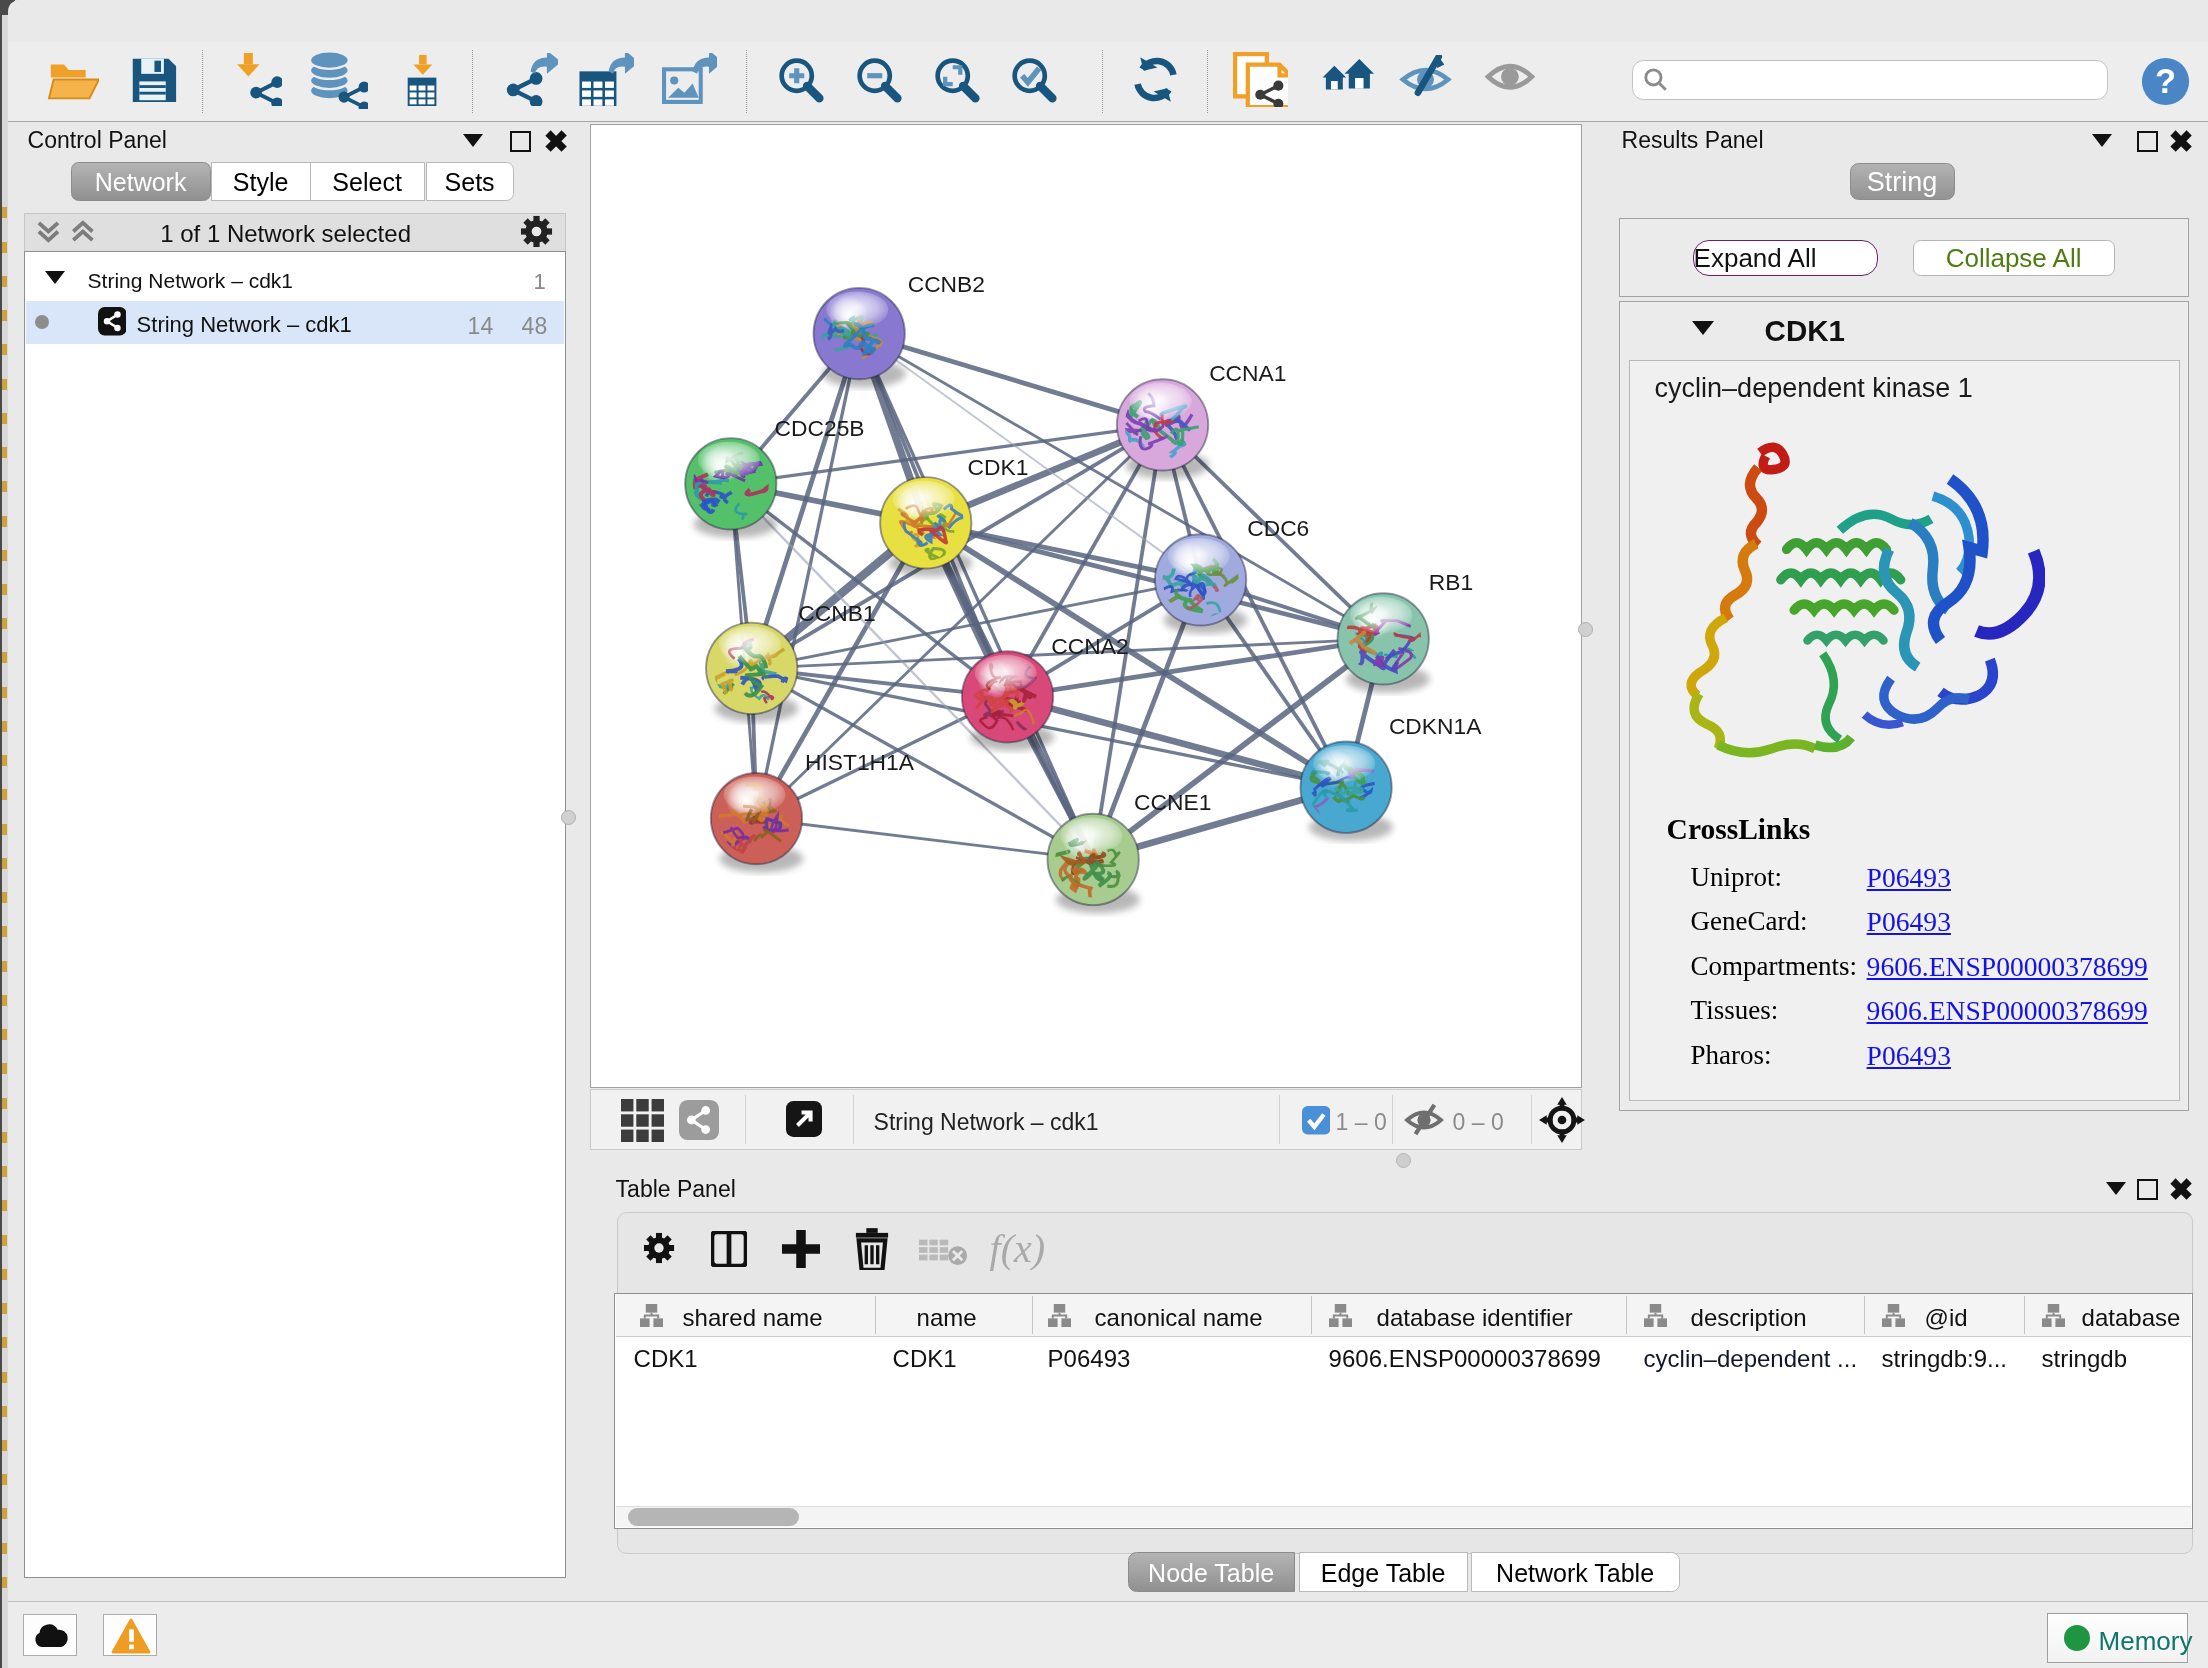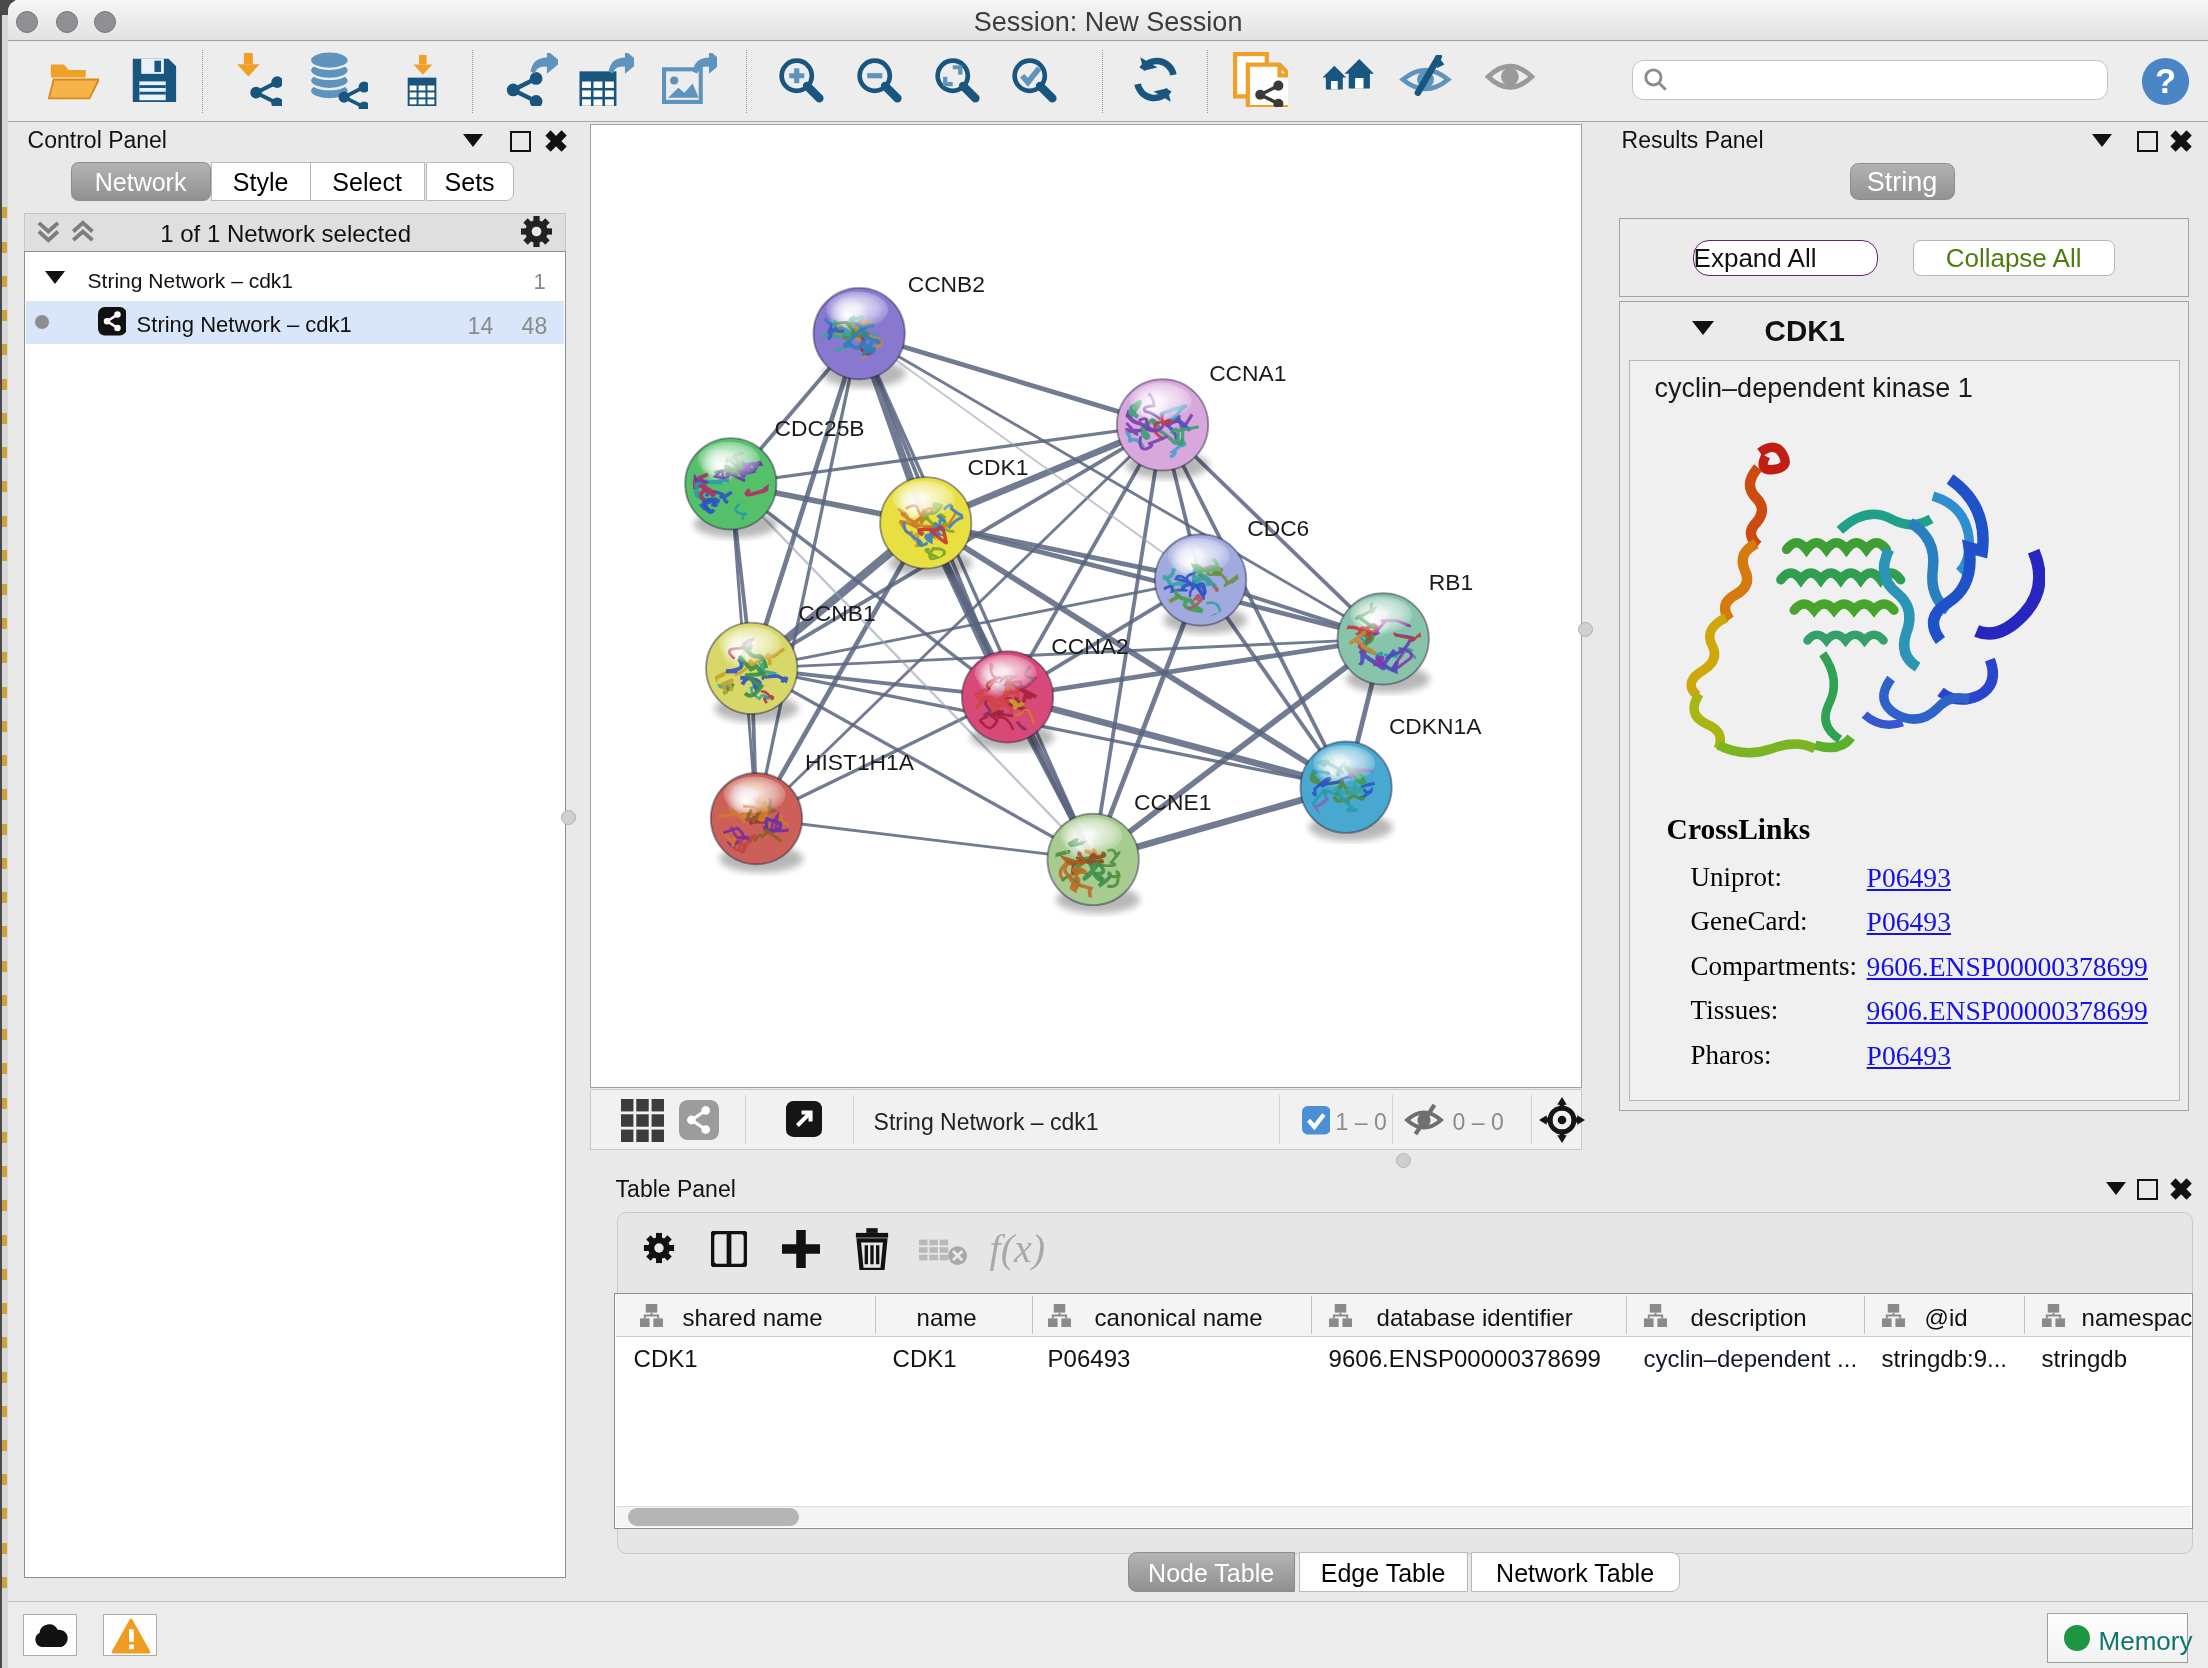--- a/index.html
+++ b/index.html
@@ -56,26 +56,20 @@
 <div class="abs" style="left:1.9px;top:1337px;width:4.8px;height:11.4px;background:#cfa13d;"></div>
 <div class="abs" style="left:1.9px;top:1372px;width:4.8px;height:11.4px;background:#cfa13d;"></div>
 <div class="abs" style="left:1.9px;top:1406px;width:4.8px;height:11.4px;background:#cfa13d;"></div>
 <div class="abs" style="left:1.9px;top:1440px;width:4.8px;height:11.4px;background:#cfa13d;"></div>
 <div class="abs" style="left:1.9px;top:1474px;width:4.8px;height:11.4px;background:#cfa13d;"></div>
 <div class="abs" style="left:1.9px;top:1508px;width:4.8px;height:11.4px;background:#cfa13d;"></div>
 <div class="abs" style="left:1.9px;top:1543px;width:4.8px;height:11.4px;background:#cfa13d;"></div>
 <div class="abs" style="left:1.9px;top:1577px;width:4.8px;height:11.4px;background:#cfa13d;"></div>
 <div class="abs" style="left:0;top:0;width:15px;height:15px;background:#4a4a4a;"></div>
 <div class="win">
-    <div class="titlebar">
-      <div class="tl" style="left:8.6px;"></div>
-      <div class="tl" style="left:48px;"></div>
-      <div class="tl" style="left:86px;"></div>
-      <div class="title">Session: New Session</div>
-    </div>
     <div class="toolbar">
       <div class="tsep" style="left:194px;"></div>
       <div class="tsep" style="left:464px;"></div>
       <div class="tsep" style="left:738px;"></div>
       <div class="tsep" style="left:1094px;"></div>
       <div class="tsep" style="left:1199px;"></div>
       <svg class="abs" style="left:38px;top:13.3px;" width="53" height="49" viewBox="0 0 52 52">
         <path d="M3 10 h14 l5 6 h18 v8 h-37 z" fill="#f09f27"></path>
         <path d="M6 26 h40 l8 0 -10 20 H1 Z" fill="#f6b34a" stroke="#d88a15" stroke-width="2"></path>
       </svg>
@@ -894,21 +888,21 @@
     <div class="abs" style="left:1917px;top:1304px;font-size:24px;color:#111;">@id</div>
     <div class="abs" style="left:2016px;top:1296px;width:1px;height:38px;background:#c4c4c4;"></div>
     <svg class="abs" style="left:2034px;top:1304px;" width="23" height="23" viewBox="0 0 24 24">
       <g fill="#8a8a8a">
         <rect x="6" y="0" width="12" height="9"></rect>
         <rect x="0" y="15" width="10" height="9"></rect>
         <rect x="14" y="15" width="10" height="9"></rect>
         <path d="M12 9 v4 M5 15 v-3 h14 v3" stroke="#8a8a8a" stroke-width="2" fill="none"></path>
       </g>
     </svg>
-    <div class="abs" style="left:2074px;top:1304px;font-size:24px;color:#111;">namespac</div>
+    <div class="abs" style="left:2074px;top:1304px;font-size:24px;color:#111;">database</div>
     <div class="abs" style="left:626px;top:1345px;font-size:24px;color:#111;">CDK1</div>
     <div class="abs" style="left:885px;top:1345px;font-size:24px;color:#111;">CDK1</div>
     <div class="abs" style="left:1040px;top:1345px;font-size:24px;color:#111;">P06493</div>
     <div class="abs" style="left:1321px;top:1345px;font-size:24px;color:#111;">9606.ENSP00000378699</div>
     <div class="abs" style="left:1636px;top:1345px;font-size:24px;color:#0f172a;">cyclin–dependent ...</div>
     <div class="abs" style="left:1874px;top:1345px;font-size:24px;color:#111;">stringdb:9...</div>
     <div class="abs" style="left:2034px;top:1345px;font-size:24px;color:#111;">stringdb</div>
     <div class="abs" style="left:620px;top:1508px;width:171px;height:18px;border-radius:9.5px;background:#b5b5b5;"></div>
     <div class="tab tabsel" style="left:1120px;top:1552px;width:167px;height:40px;font-size:25px;line-height:40px;border-top-left-radius:8.6px;border-bottom-left-radius:8.6px;">Node Table</div>
     <div class="tab" style="left:1291px;top:1552px;width:169px;height:40px;font-size:25px;line-height:40px;">Edge Table</div>

